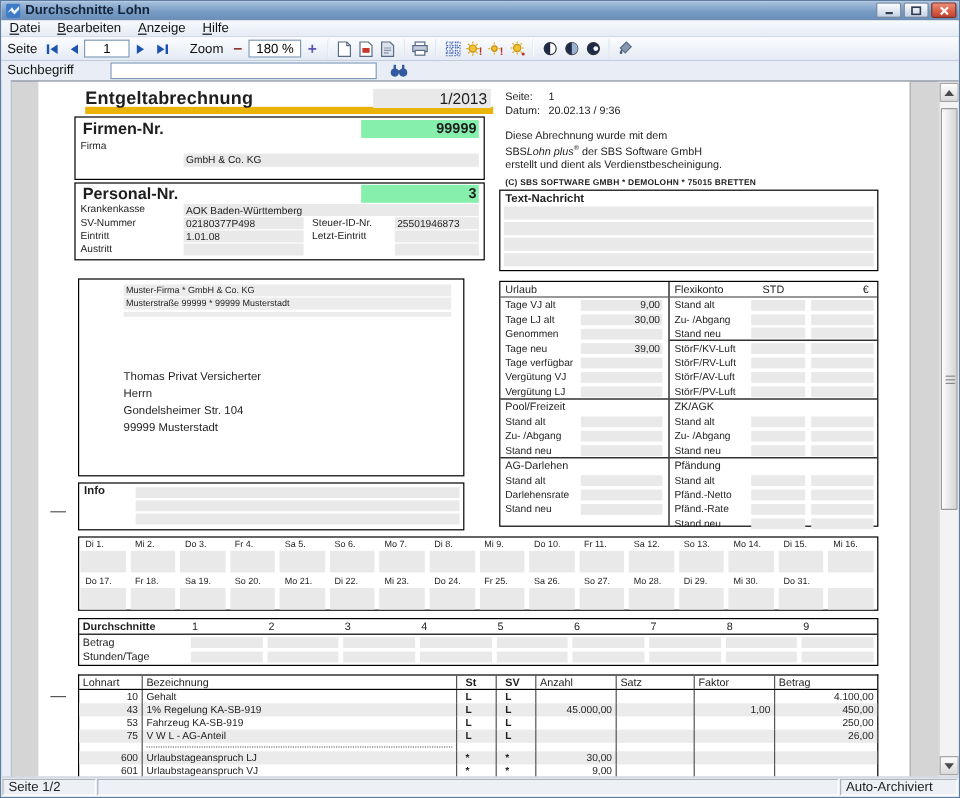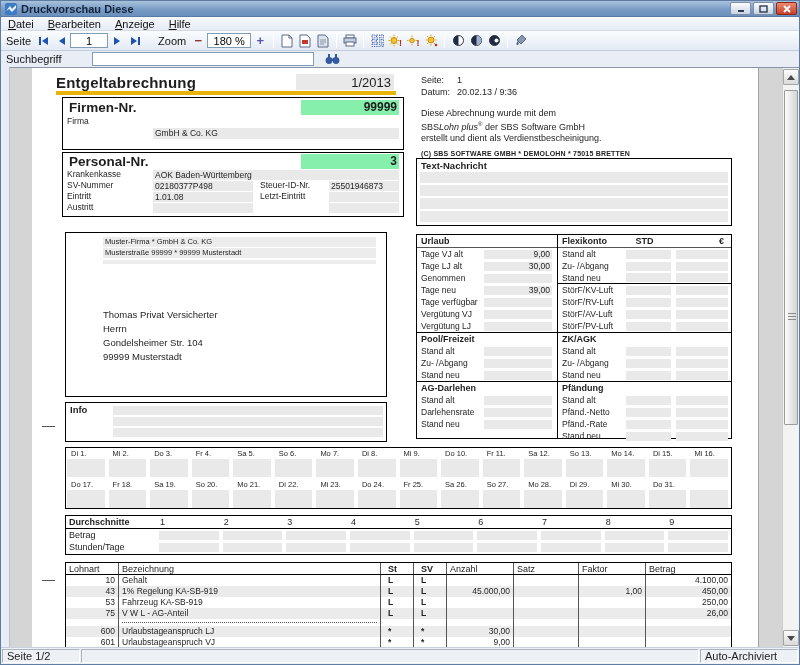--- a/index.html
+++ b/index.html
@@ -68,21 +68,21 @@
   .boxtitle{font-size:9.5px;font-weight:bold;padding:1px 0 1px 4px;}
   .bar{height:11px;background:#e9e9e9;margin:0 3px 2px 3px;}
   
   .sline{margin:0 10px 1px 37px;background:#ececec;font-size:7.5px;line-height:10px;height:10px;padding-left:2px;white-space:nowrap;}
   .sband{margin:2px 0 0 37px;background:#ececec;height:4px;margin-right:10px;}
   .recipient{margin:44px 0 0 37px;font-size:9.5px;line-height:14px;}
   
   .acc-grid{display:flex;height:100%;}
   .acc-left{width:141px;flex:0 0 141px;border-right:1px solid #000;}
   .acc-right{flex:1;}
-  .acc-hdr{height:13px;line-height:13px;font-size:9px;font-weight:bold;padding:0 4px;display:flex;}
+  .acc-hdr{height:13px;line-height:13px;font-size:9px;font-weight:normal;padding:0 4px;display:flex;}
   .acc-hdr .t{flex:1;}
   .acc-hdr .h-std{width:45px;text-align:center;}
   .acc-hdr .h-eur{width:52px;text-align:right;margin-left:5px;margin-right:3px;}
   .b-top{border-top:1px solid #000;}
   .u-line{border-bottom:1px solid #555;}
   .arow{display:flex;height:12px;align-items:center;font-size:8.5px;padding:0 0 0 4px;}
   .alab{flex:1;line-height:12px;}
   .acell{width:68px;flex:0 0 68px;background:#e9e9e9;height:9px;line-height:9.5px;text-align:right;padding-right:2px;
     margin-right:5px;font-size:8.5px;}
   .c1{width:45px;flex:0 0 45px;background:#e9e9e9;height:9px;}
@@ -134,21 +134,21 @@
 </head>
 <body>
 
 <div class="window">
 
   <div class="titlebar">
     <svg class="appicon" viewBox="0 0 12 12">
       <rect x="0" y="0" width="12" height="12" rx="2" fill="#3d7bc4"></rect>
       <path d="M1 8 L5 3 L7 6 L11 2 L11 5 L7 9 L4 6 Z" fill="#eaf3fc"></path>
     </svg>
-    <span class="wtitle">Druckvorschau Diese</span>
+    <span class="wtitle">Durchschnitte Lohn</span>
     <span class="winbtn">
       <svg width="8" height="7" viewBox="0 0 8 7">
           <rect x="1" y="5" width="6" height="2" fill="#2f3b4e"></rect>
         </svg>
     </span>
     <span class="winbtn">
       <svg width="9" height="8" viewBox="0 0 9 8">
           <rect x="1" y="1" width="7" height="6" fill="none" stroke="#2f3b4e" stroke-width="1.4"></rect>
         </svg>
     </span>
@@ -311,21 +311,21 @@
           <rect x="5.5" y="5.5" width="4" height="2.5" fill="#33599f"></rect>
           <rect x="3" y="1" width="2" height="4" fill="#33599f"></rect>
           <rect x="10" y="1" width="2" height="4" fill="#33599f"></rect>
         </svg>
     </span>
   </div>
 
   <div class="preview">
     <div class="page">
 
-      <div class="abs" style="left:24px;top:6px;width:340px;height:21px;border-bottom:4px solid #eab308">
+      <div class="abs" style="left:39px;top:6px;width:340px;height:21px;border-bottom:6px solid #eab308">
         <span class="hdr-title">Entgeltabrechnung</span>
         <span class="hdr-period">1/2013</span>
       </div>
 
       <div class="docbox" style="left:30px;top:29px;width:342px;height:53px">
         <div class="bigrow">
           <span class="bigtitle">Firmen-Nr.</span>
           <span class="bignum">99999</span>
         </div>
         <div class="frow">

